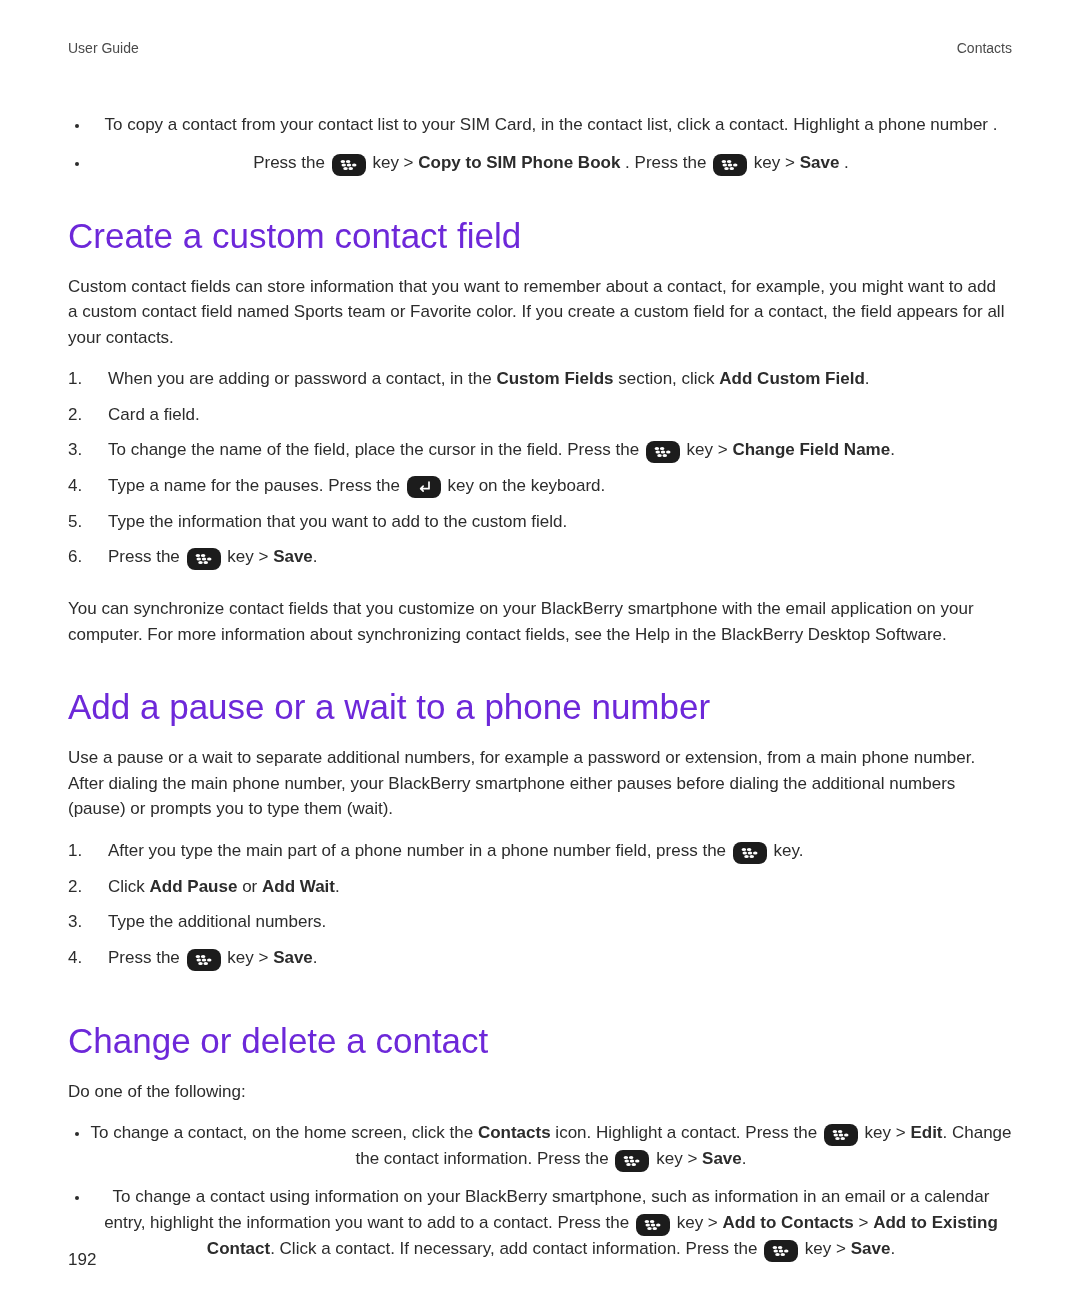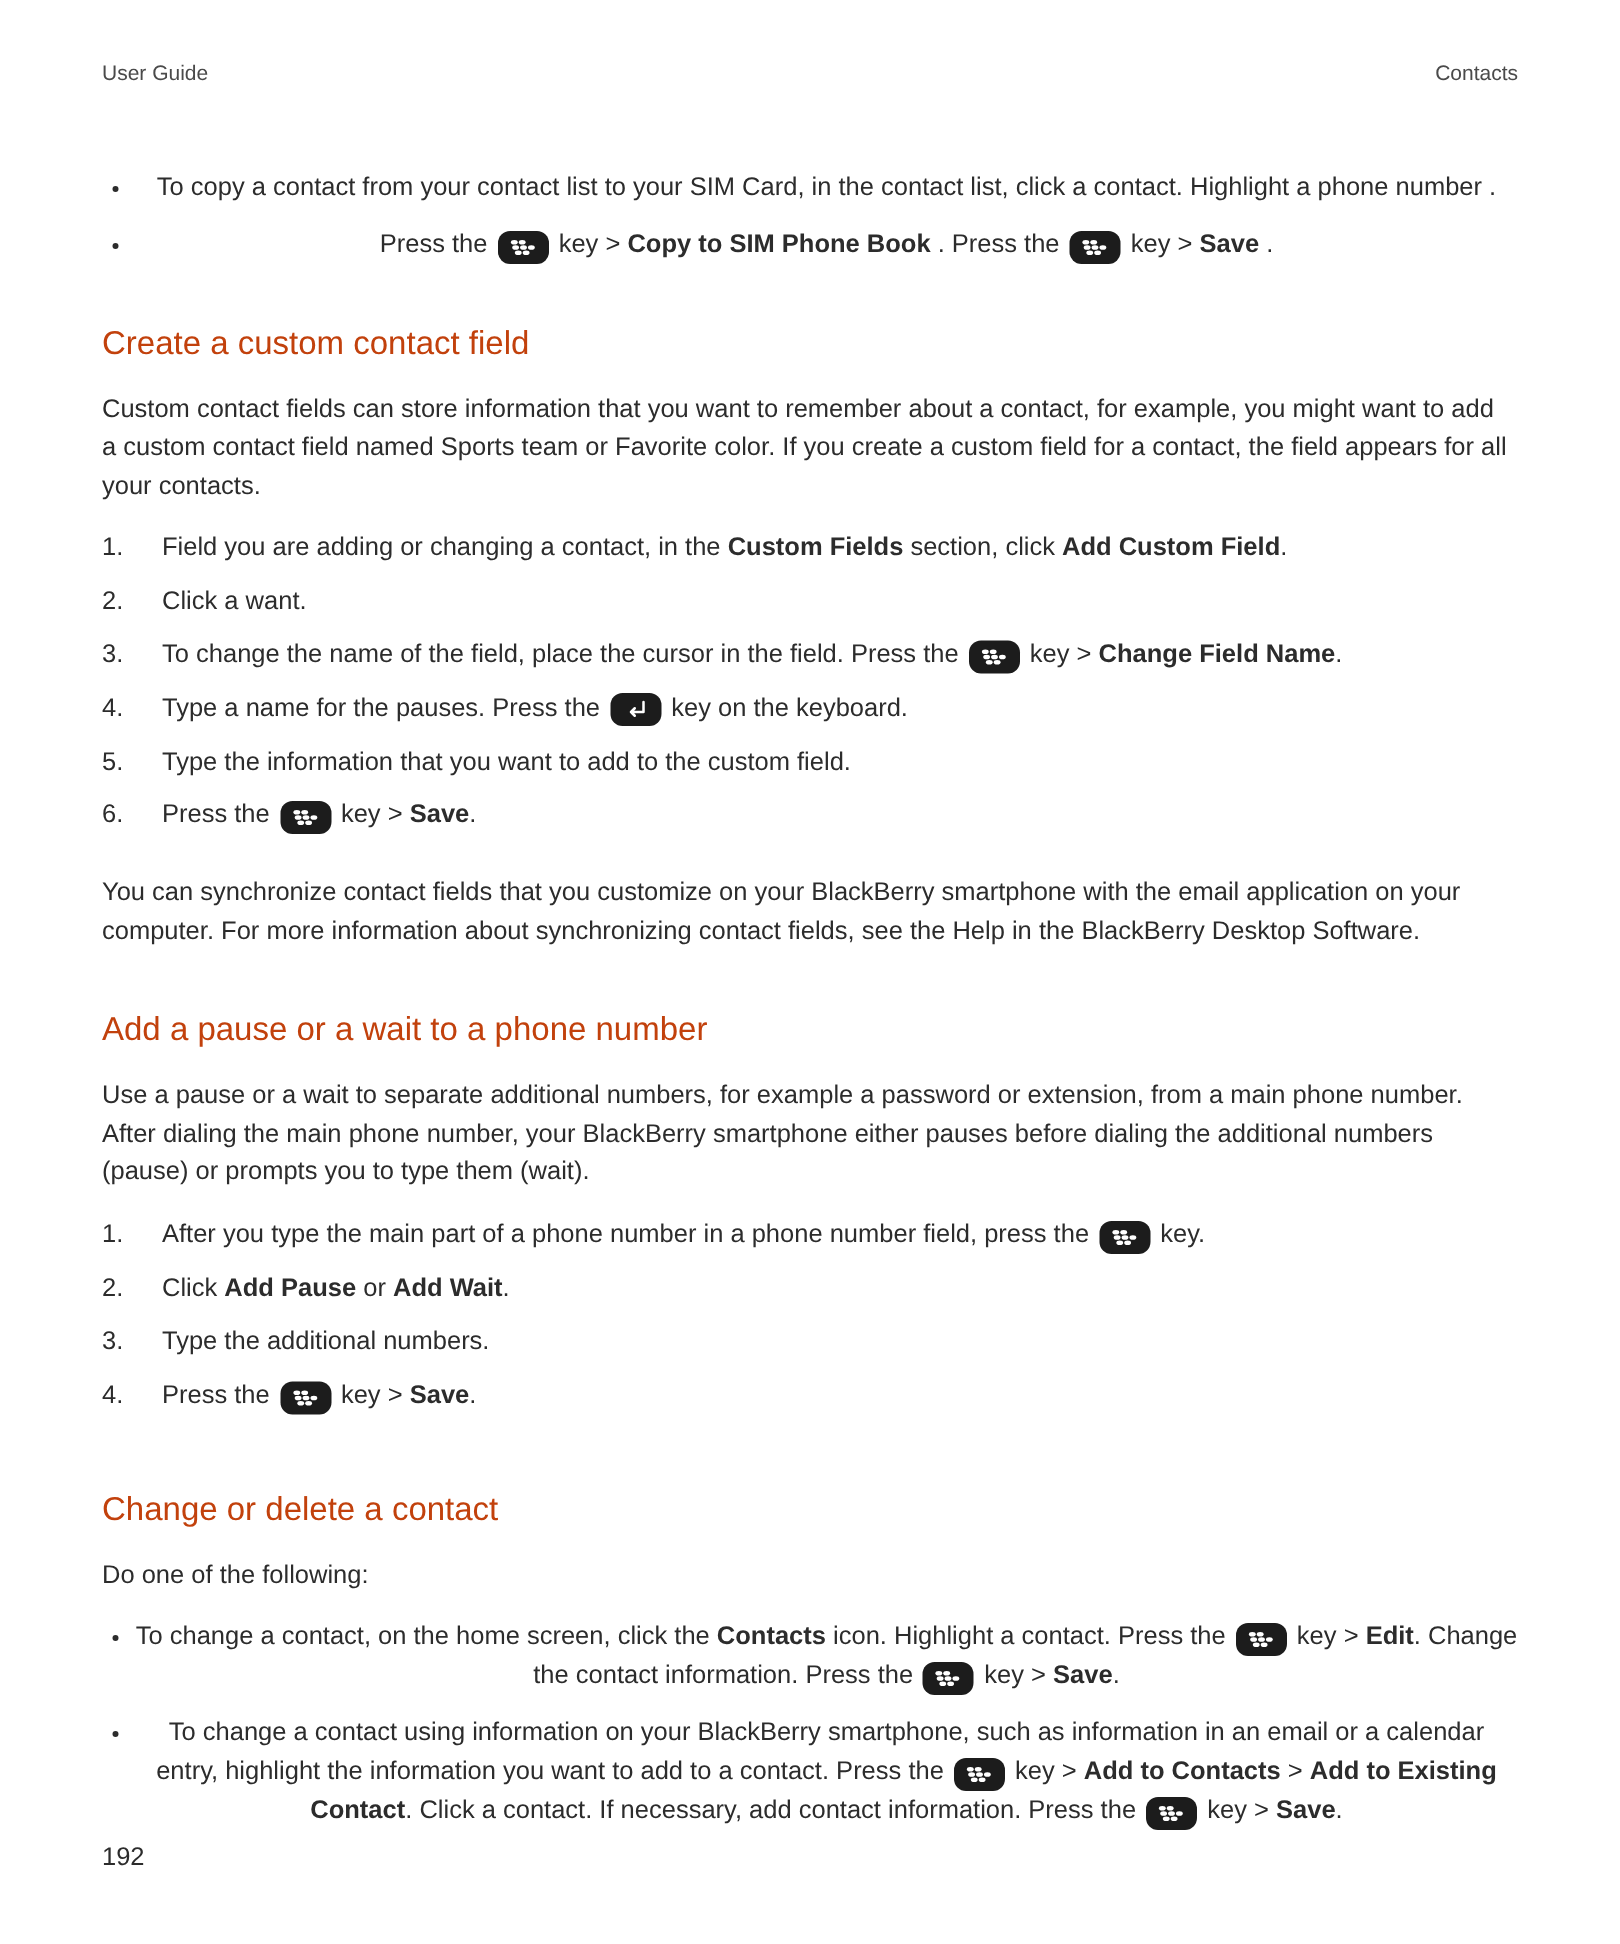--- a/index.html
+++ b/index.html
@@ -59,24 +59,24 @@
     font-weight: 300;
     line-height: 1.5;
   }
   .numbered > li > .body {
     display: table-cell;
     vertical-align: top;
     padding-bottom: 10px;
     line-height: 1.5;
   }
   h2.section-title {
-    font-size: 22px;
+    font-size: 35px;
     font-weight: 300;
     margin: 40px 0 18px 0;
-    color: #c2410c;
+    color: #6d28d9;
   }
   p.body {
     font-size: 17px;
     line-height: 1.5;
     margin: 0 5px 16px 0;
   }
   .b { font-weight: 700; }
   .bb-key {
     display: inline-flex;
     align-items: center;
@@ -152,26 +152,26 @@
     </li>
   </ul>
 
   <h2 class="section-title">Create a custom contact field</h2>
   <p class="body">Custom contact fields can store information that you want to remember about a contact, for example, you might want to add a custom contact field named Sports team or Favorite color. If you create a custom field for a contact, the field appears for all your contacts.</p>
 
   <ol class="numbered">
     <li>
       <span class="num">1.</span>
       <span class="body">
-        <span>Field you are adding or changing a contact, in the </span><span class="b">Custom Fields</span><span> section, click </span><span class="b">Add Custom Field</span><span>.</span>
+        <span>When you are adding or password a contact, in the </span><span class="b">Custom Fields</span><span> section, click </span><span class="b">Add Custom Field</span><span>.</span>
       </span>
     </li>
     <li>
       <span class="num">2.</span>
-      <span class="body">Click a want.</span>
+      <span class="body">Card a field.</span>
     </li>
     <li>
       <span class="num">3.</span>
       <span class="body">
         <span>To change the name of the field, place the cursor in the field. Press the </span>
         <span class="bb-key">
           <svg viewBox="0 0 24 16" width="22" height="14">
               <g fill="#fff">
                 <ellipse cx="5" cy="4" rx="2.6" ry="1.8"></ellipse>
                 <ellipse cx="11" cy="4" rx="2.6" ry="1.8"></ellipse>

